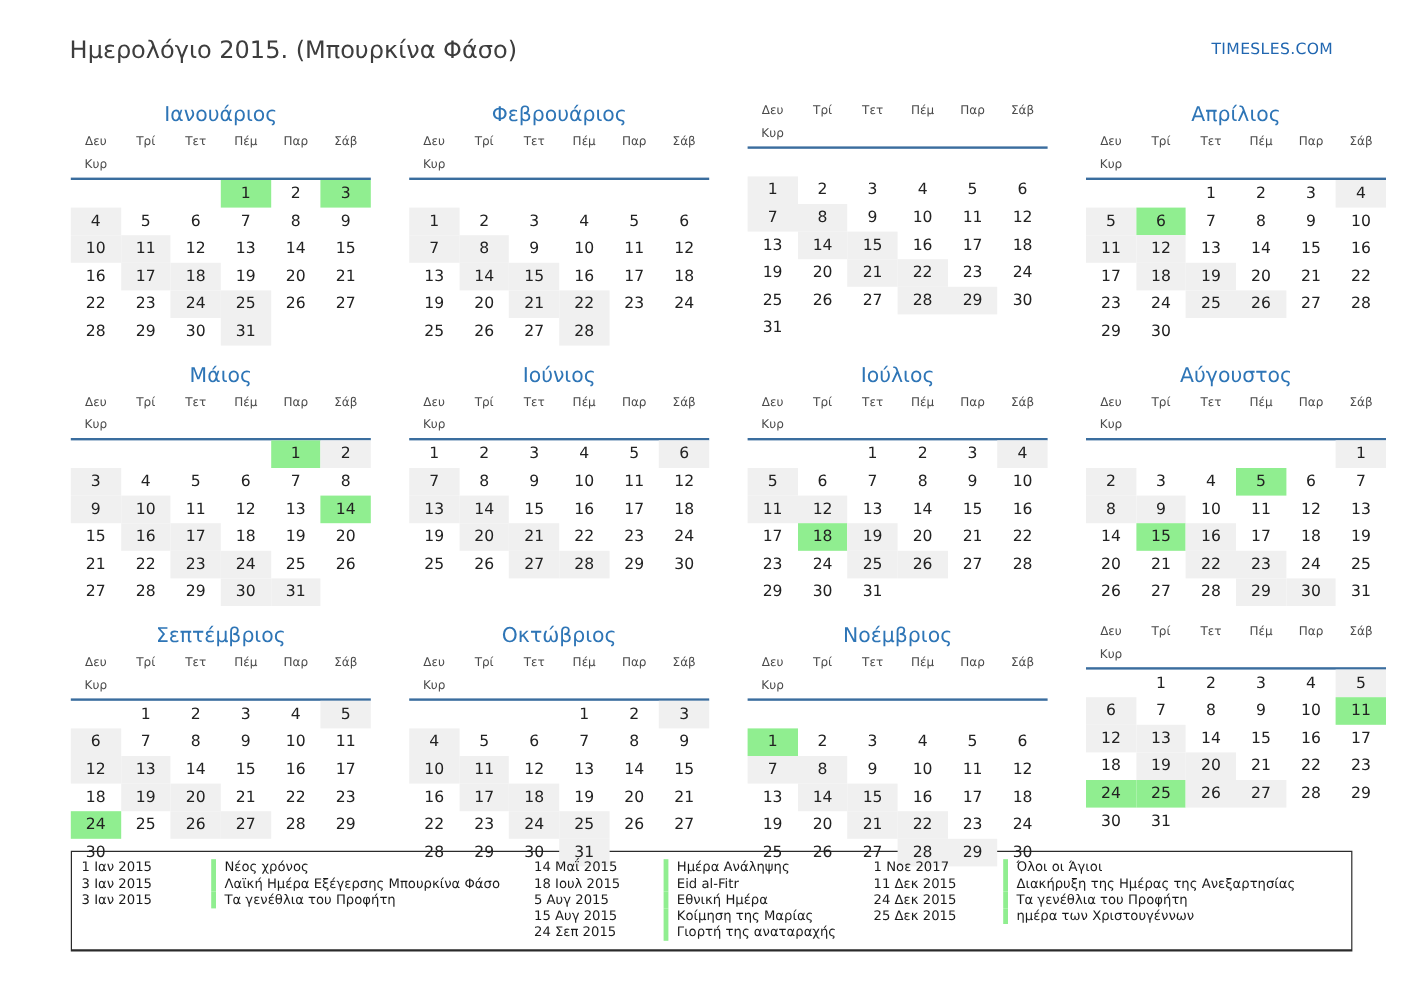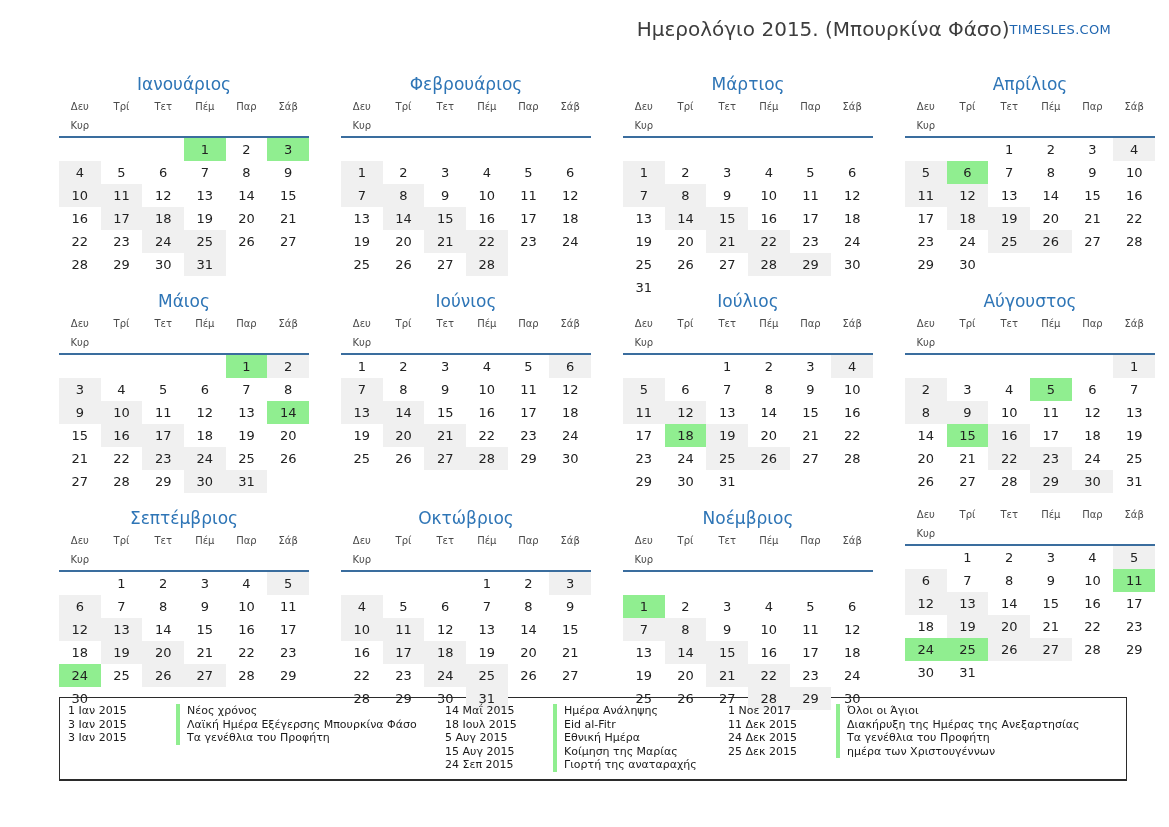--- a/index.html
+++ b/index.html
@@ -8,21 +8,21 @@
     --weekend:#f0f0f0;
     --holiday:#90ee90;
     --site:#2066b0;
     --daytext:#222222;
     --wdtext:#4a4a4a;
     --titletext:#3d3d3d;
   }
   html,body{margin:0;padding:0;background:#ffffff;}
   body{width:1169px;height:827px;font-family:"DejaVu Sans","Liberation Sans",sans-serif;}
   .page{position:relative;width:1169px;height:827px;background:#ffffff;overflow:hidden;}
-  .topbar{display:flex;justify-content:flex-end;align-items:flex-start;padding:16px 58px 0 58px;}
+  .topbar{display:flex;justify-content:space-between;align-items:flex-start;padding:28px 58px 0 58px;}
   .title{font-size:20px;line-height:26px;color:var(--titletext);}
   .site{font-size:13px;line-height:16px;color:var(--site);margin-top:6px;letter-spacing:0.3px;}
   .months{display:grid;grid-template-columns:repeat(4,250px);column-gap:13px;row-gap:8px;margin:30px 0 0 59px;gap:32px;}
   .month{width:250px;height:185px;}
   .month-title{text-align:center;font-size:17px;line-height:24px;color:var(--month-title);margin-bottom:2px;}
   .grid{display:grid;grid-template-columns:repeat(6,1fr);}
   .wd{font-size:10px;line-height:12px;color:var(--wdtext);text-align:center;padding:3px 0 4px 0;}
   .days{border-top:2px solid var(--underline);}
   .cell{height:23px;line-height:23px;text-align:center;font-size:13px;color:var(--daytext);}
   .cell.weekend{background:var(--weekend);}
@@ -137,21 +137,20 @@
           <div class="cell">23</div>
           <div class="cell">24</div>
           <div class="cell">25</div>
           <div class="cell">26</div>
           <div class="cell">27</div>
           <div class="cell weekend">28</div>
           <div class="cell"></div>
         </div>
       </div>
       <div class="month">
-        <div class="month-title">Μάρτιος</div>
         <div class="grid">
           <div class="wd">Δευ</div>
           <div class="wd">Τρί</div>
           <div class="wd">Τετ</div>
           <div class="wd">Πέμ</div>
           <div class="wd">Παρ</div>
           <div class="wd">Σάβ</div>
           <div class="wd">Κυρ</div>
         </div>
         <div class="grid days">

